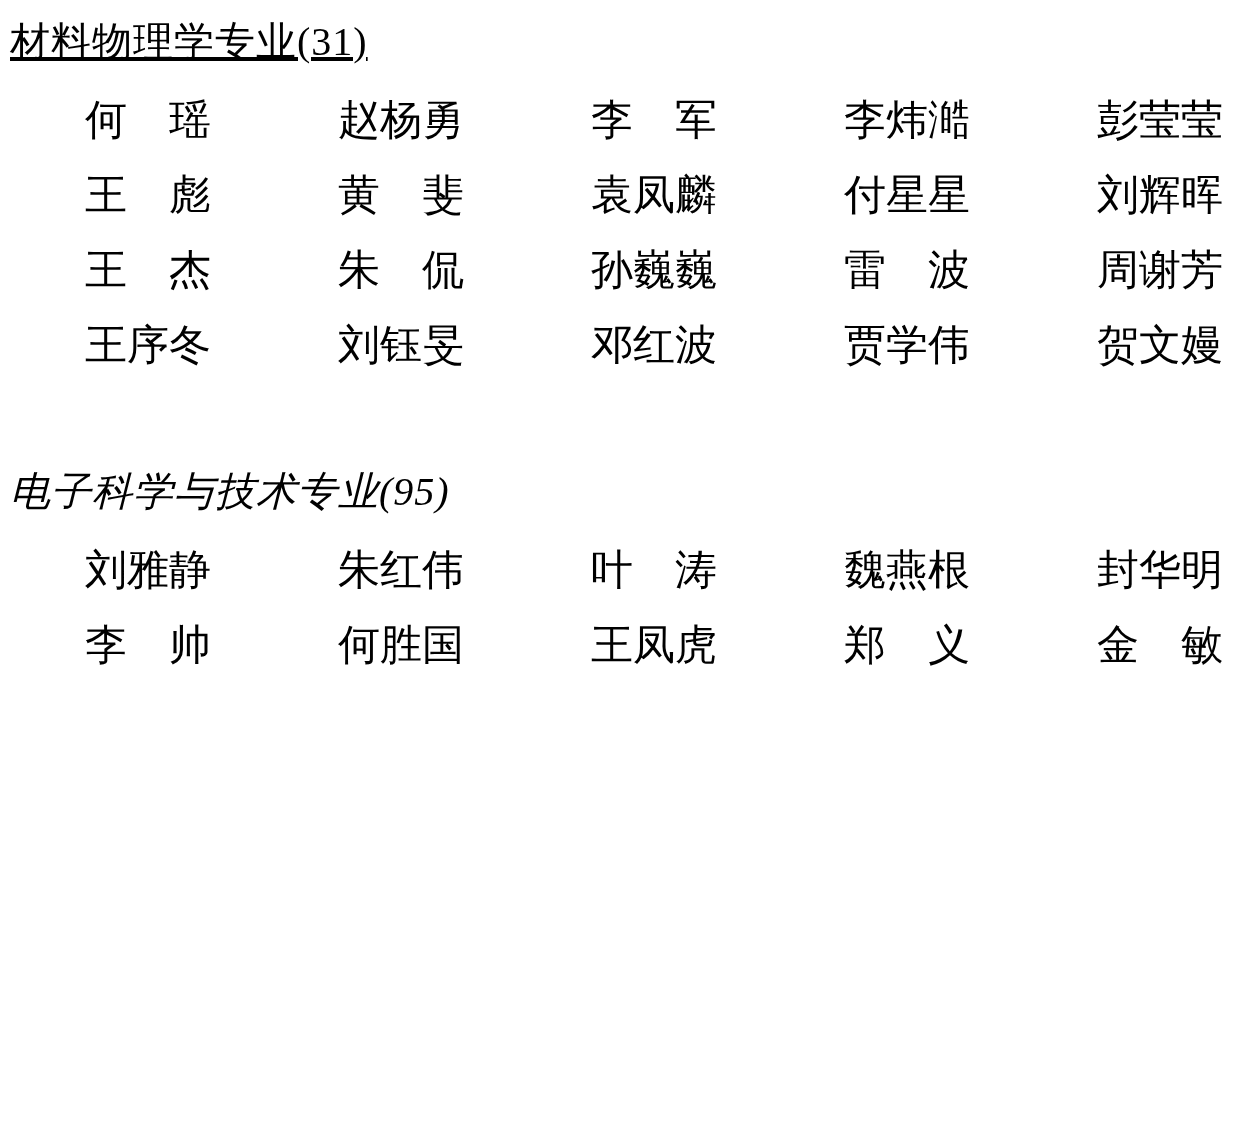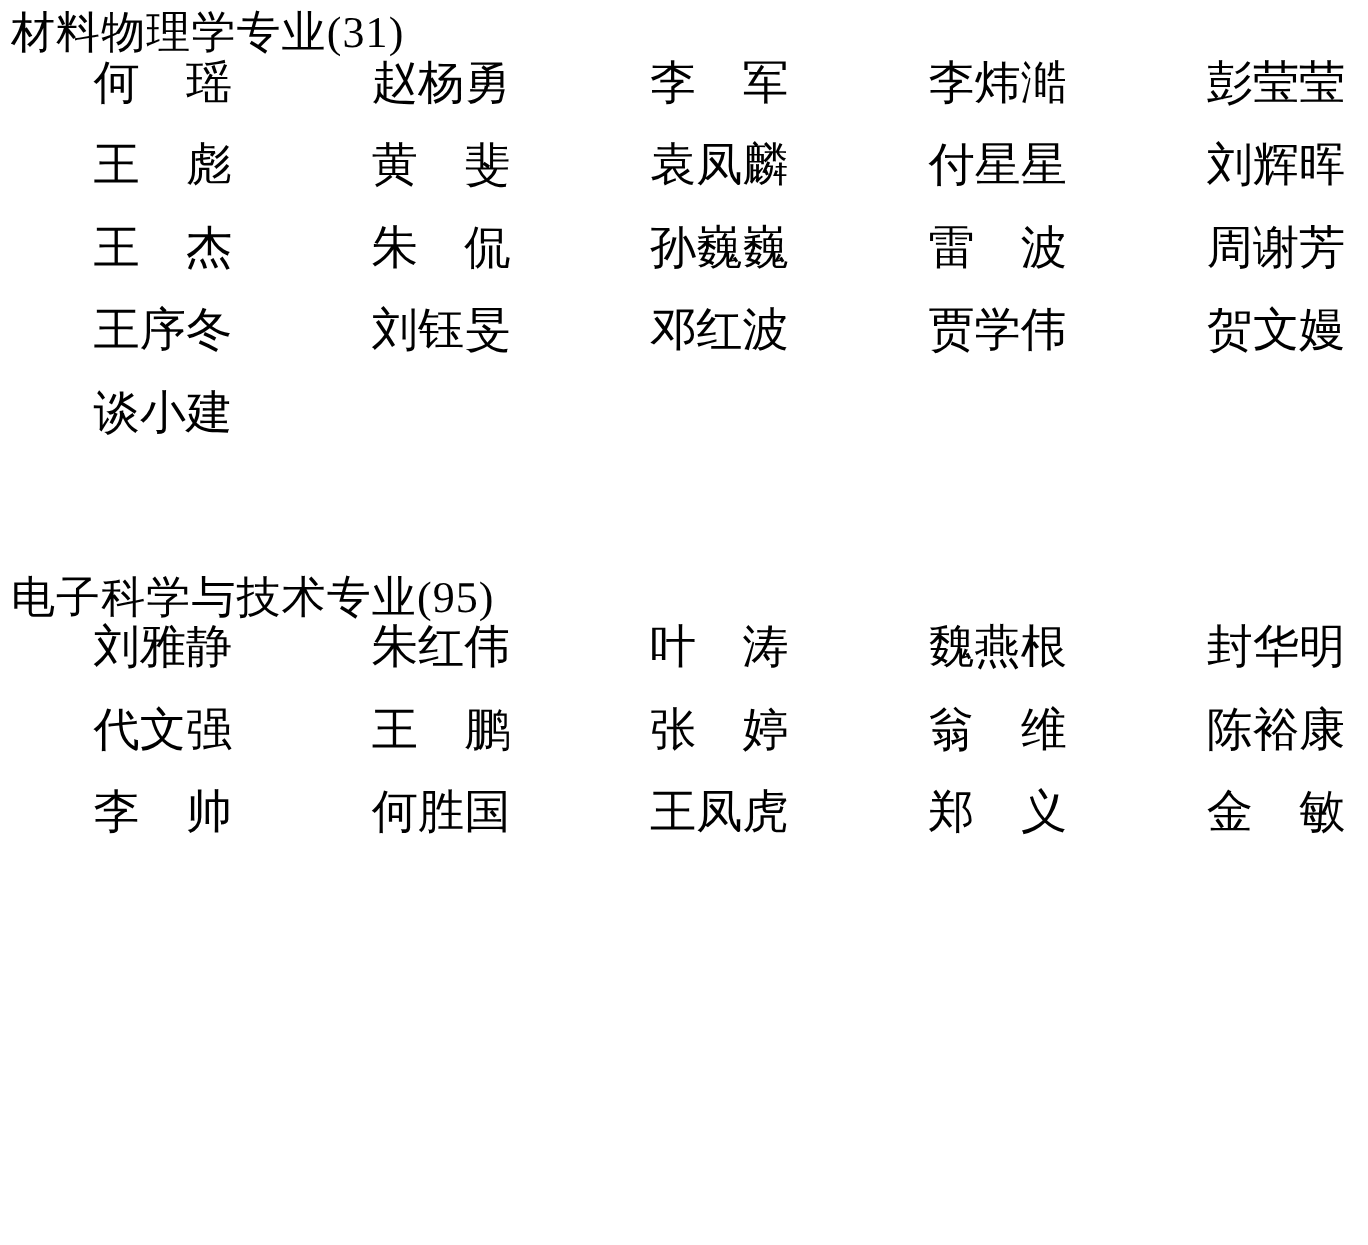--- a/index.html
+++ b/index.html
@@ -19,23 +19,24 @@
   .section-heading {
     margin: 0;
     padding: 0 0 0 10px;
     font-size: 40px;
     font-weight: normal;
     line-height: 48px;
     letter-spacing: 1px;
     color: #000000;
     white-space: nowrap;
   }
-  .heading-1 { margin-top: 6px; }
-  .heading-2 { margin-top: 90px; }
+  .heading-1 { margin-top: 18px; text-decoration: underline; }
+  .heading-2 { margin-top: 70px; font-style: italic; }
   .name-grid {
+    margin-top: 32px;
     padding-left: 85px;
   }
   .name-row {
     display: flex;
     flex-wrap: nowrap;
     align-items: flex-start;
     gap: 127px;
     height: 75px;
   }
   .name-cell {
@@ -76,43 +77,33 @@
         <div class="name-cell">雷　波</div>
         <div class="name-cell">周谢芳</div>
       </div>
       <div class="name-row">
         <div class="name-cell">王序冬</div>
         <div class="name-cell">刘钰旻</div>
         <div class="name-cell">邓红波</div>
         <div class="name-cell">贾学伟</div>
         <div class="name-cell">贺文嫚</div>
       </div>
-      <div class="name-row">
-        <div class="name-cell">谈小建</div>
-      </div>
     </div>
 
   <h2 class="section-heading heading-2">电子科学与技术专业(95)</h2>
 
   <div class="name-grid">
       <div class="name-row">
         <div class="name-cell">刘雅静</div>
         <div class="name-cell">朱红伟</div>
         <div class="name-cell">叶　涛</div>
         <div class="name-cell">魏燕根</div>
         <div class="name-cell">封华明</div>
       </div>
       <div class="name-row">
-        <div class="name-cell">代文强</div>
-        <div class="name-cell">王　鹏</div>
-        <div class="name-cell">张　婷</div>
-        <div class="name-cell">翁　维</div>
-        <div class="name-cell">陈裕康</div>
-      </div>
-      <div class="name-row">
         <div class="name-cell">李　帅</div>
         <div class="name-cell">何胜国</div>
         <div class="name-cell">王凤虎</div>
         <div class="name-cell">郑　义</div>
         <div class="name-cell">金　敏</div>
       </div>
     </div>
 
 </div>
 

